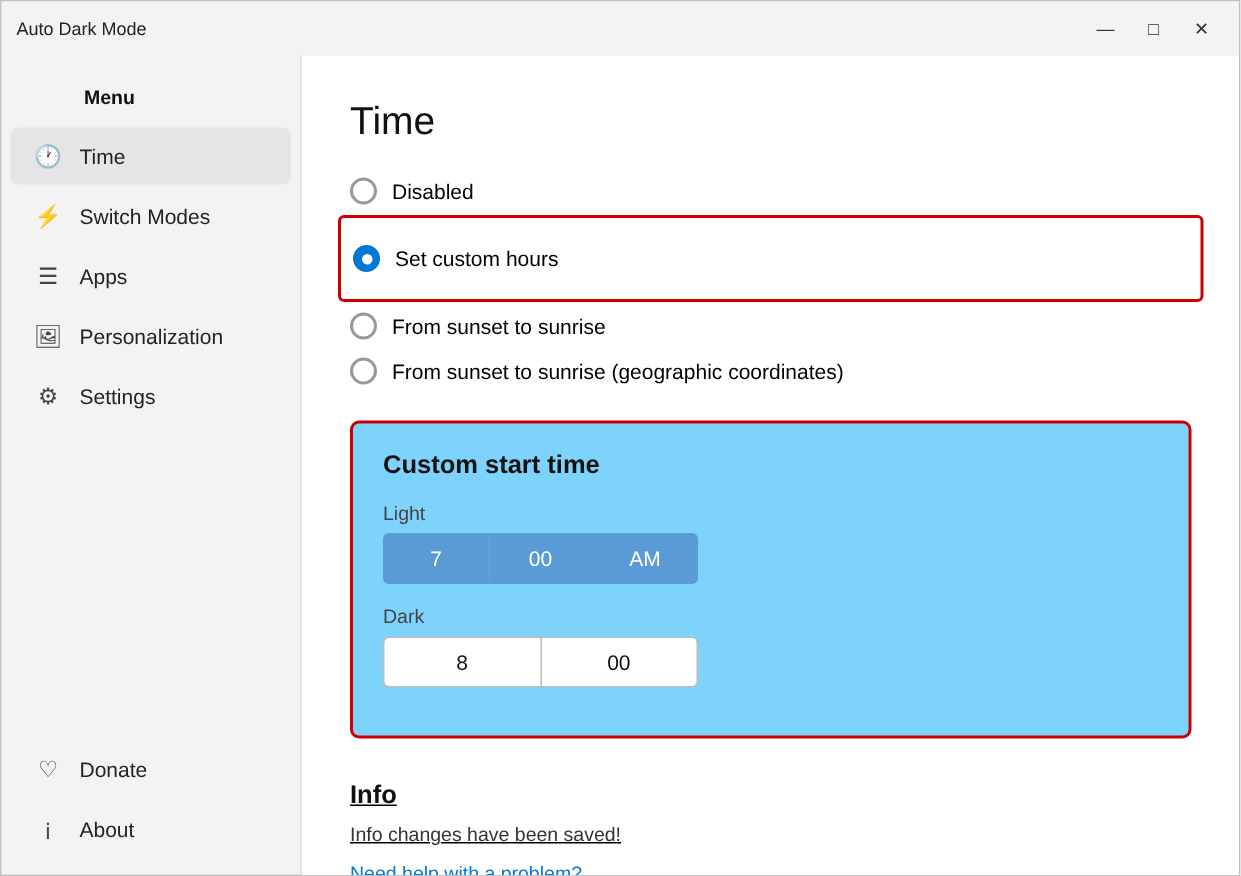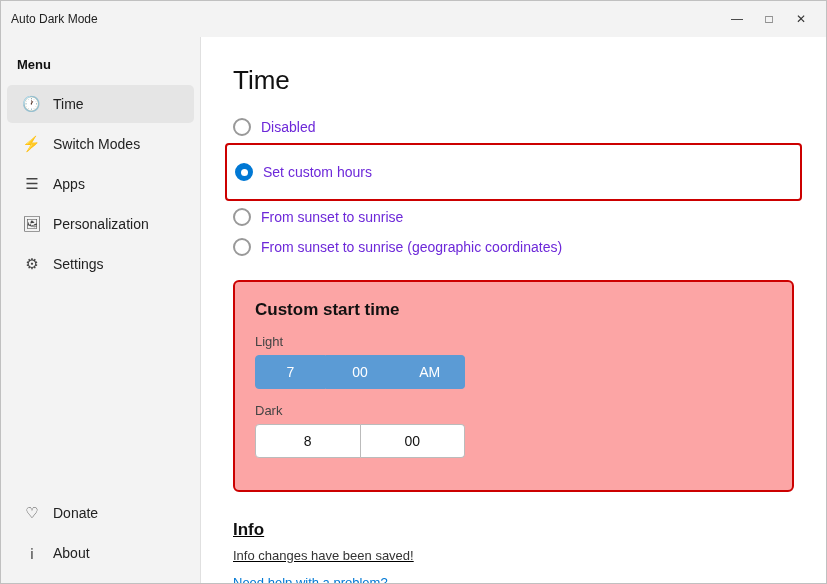--- a/index.html
+++ b/index.html
@@ -62,20 +62,21 @@
       display: flex;
       flex-direction: column;
       flex-shrink: 0;
       border-right: 1px solid #e0e0e0;
     }
     .sidebar-label {
       font-size: 13px;
       font-weight: 600;
       color: #111;
       padding: 10px 16px 12px 16px;
+      margin-left: 39px;
     }
     .sidebar-item {
       display: flex;
       align-items: center;
       gap: 12px;
       padding: 10px 16px;
       cursor: pointer;
       border-radius: 5px;
       margin: 1px 6px;
       font-size: 14px;
@@ -110,21 +111,21 @@
       display: flex;
       flex-direction: column;
       gap: 12px;
       margin-bottom: 24px;
     }
     .radio-option {
       display: flex;
       align-items: center;
       gap: 10px;
       font-size: 14px;
-      color: #6d28d9;
+      color: #000000;
       cursor: pointer;
     }
     .radio-option.highlighted {
       border: 2px solid #cc0000;
       border-radius: 4px;
       padding: 18px 8px;
       margin: -5px -8px;
     }
     .radio-circle {
       width: 18px;
@@ -146,21 +147,21 @@
       width: 7px;
       height: 7px;
       border-radius: 50%;
       background: white;
     }
     .custom-time-section {
       border: 2px solid #cc0000;
       border-radius: 6px;
       padding: 18px 20px;
       margin-bottom: 28px;
-      background: #fca5a5;
+      background: #7dd3fc;
     }
     .section-title {
       font-size: 17px;
       font-weight: 600;
       color: #111;
       margin-bottom: 14px;
     }
     .time-row {
       margin-bottom: 14px;
     }

